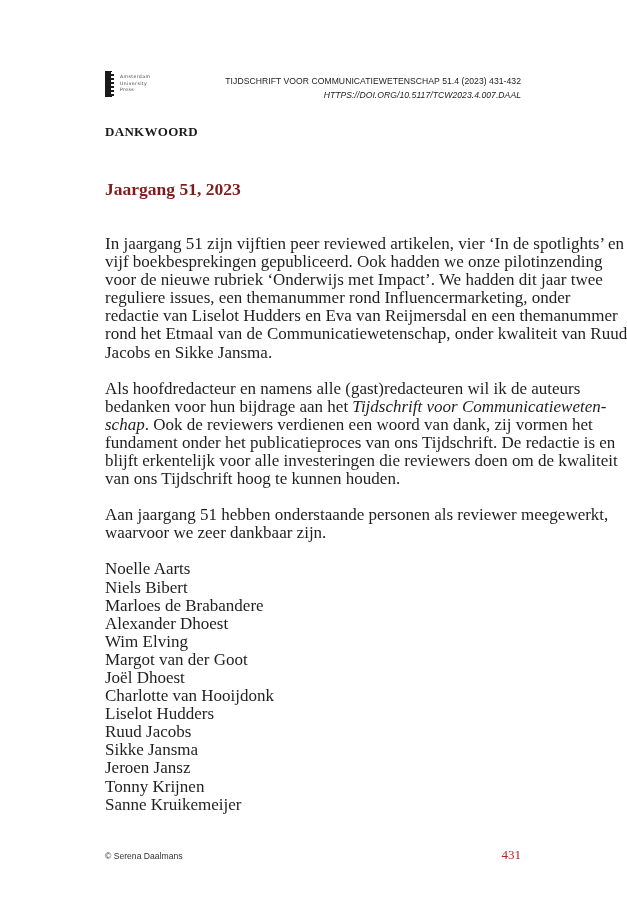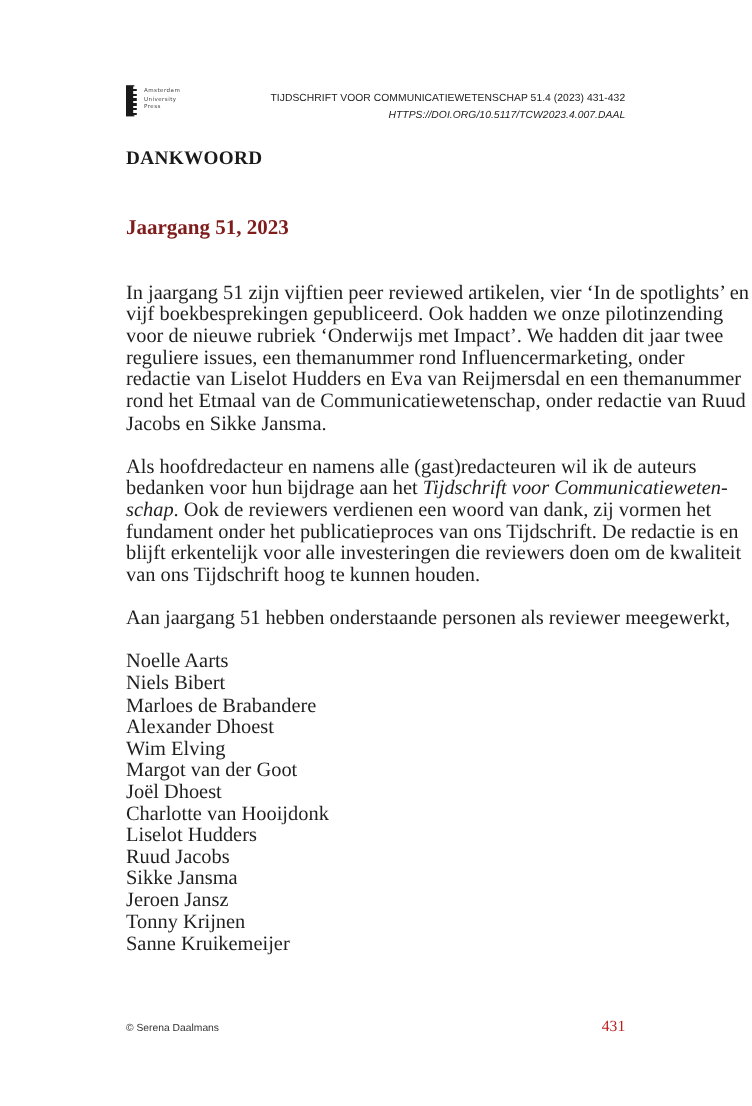--- a/index.html
+++ b/index.html
@@ -10,21 +10,21 @@
     .logo-bar { width: 7px; height: 26px; background: #1a1a1a; position: relative; }
     .logo-bar::after {
       content: ""; position: absolute; right: -2px; top: 1px; width: 3px; height: 24px;
       background: repeating-linear-gradient(to bottom, #ffffff 0 2px, #1a1a1a 2px 4px);
     }
     .logo-text { margin-left: 8px; font-family: "DejaVu Sans", sans-serif; font-size: 4.6px; line-height: 6.6px; color: #444; letter-spacing: 0.4px; padding-top: 3px; }
 
     .journal-header { position: absolute; right: 106px; top: 74px; text-align: right; font-family: "Liberation Sans", "DejaVu Sans", sans-serif; font-size: 8.6px; line-height: 14px; color: #222; letter-spacing: 0.05px; }
     .journal-header .doi { font-style: italic; }
 
-    .title { position: absolute; left: 105px; top: 124px; font-size: 16px; font-weight: bold; letter-spacing: 0.3px; color: #1a1a1a; }
+    .title { position: absolute; left: 105px; top: 124px; font-size: 13px; font-weight: bold; letter-spacing: 0.3px; color: #1a1a1a; }
     .subtitle { position: absolute; left: 105px; top: 179px; font-size: 17.5px; font-weight: bold; color: #7f1d1d; }
 
     .body { position: absolute; left: 105px; top: 235px; width: 418px; font-size: 17px; line-height: 18.1px; color: #1f1f1f; }
     .para { text-align: justify; margin-bottom: 18px; }
     .para .line { display: block; text-align: justify; text-align-last: justify; white-space: nowrap; }
     .para .line.last { text-align-last: left; }
     .para i { font-style: italic; }
 
     .reviewers { list-style: none; }
     .reviewers li { display: block; height: 18.1px; }
@@ -52,35 +52,36 @@
 <h1 class="title">DANKWOORD</h1>
 <h2 class="subtitle">Jaargang 51, 2023</h2>
 
 <div class="body">
   <p class="para">
     <span class="line">In jaargang 51 zijn vijftien peer reviewed artikelen, vier ‘In de spotlights’ en</span>
     <span class="line">vijf boekbesprekingen gepubliceerd. Ook hadden we onze pilotinzending</span>
     <span class="line">voor de nieuwe rubriek ‘Onderwijs met Impact’. We hadden dit jaar twee</span>
     <span class="line">reguliere issues, een themanummer rond Influencermarketing, onder</span>
     <span class="line">redactie van Liselot Hudders en Eva van Reijmersdal en een themanummer</span>
-    <span class="line">rond het Etmaal van de Communicatiewetenschap, onder redactie van Ruud</span>
+    <span class="line">rond het Etmaal van de Communicatiewetenschap, onder kwaliteit van Ruud</span>
     <span class="line last">Jacobs en Sikke Jansma.</span>
   </p>
 
   <p class="para">
     <span class="line">Als hoofdredacteur en namens alle (gast)redacteuren wil ik de auteurs</span>
     <span class="line"><span>bedanken voor hun bijdrage aan het </span><i>Tijdschrift voor Communicatieweten-</i></span>
     <span class="line"><i>schap</i><span>. Ook de reviewers verdienen een woord van dank, zij vormen het</span></span>
     <span class="line">fundament onder het publicatieproces van ons Tijdschrift. De redactie is en</span>
     <span class="line">blijft erkentelijk voor alle investeringen die reviewers doen om de kwaliteit</span>
     <span class="line last">van ons Tijdschrift hoog te kunnen houden.</span>
   </p>
 
   <p class="para">
     <span class="line">Aan jaargang 51 hebben onderstaande personen als reviewer meegewerkt,</span>
+    <span class="line last">waarvoor we zeer dankbaar zijn.</span>
   </p>
 
   <ul class="reviewers">
     <li>Noelle Aarts</li>
     <li>Niels Bibert</li>
     <li>Marloes de Brabandere</li>
     <li>Alexander Dhoest</li>
     <li>Wim Elving</li>
     <li>Margot van der Goot</li>
     <li>Joël Dhoest</li>

